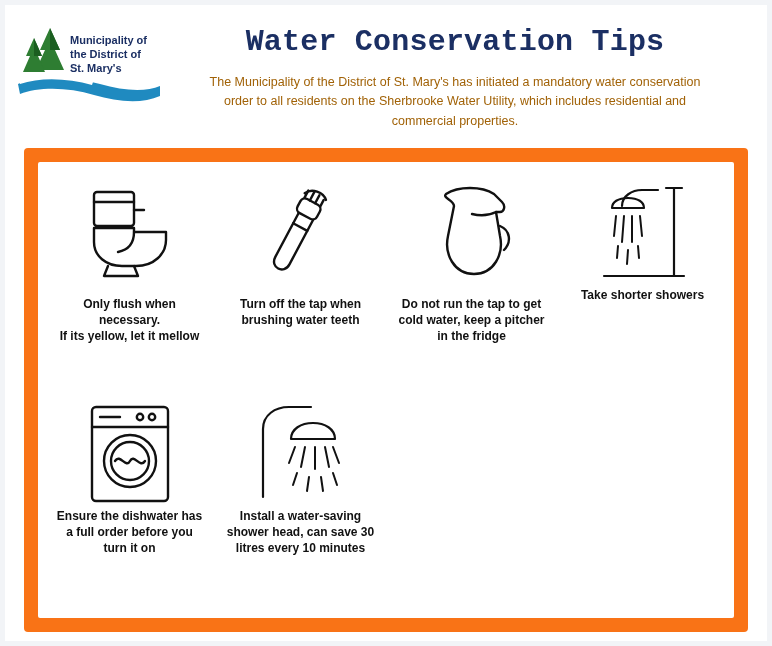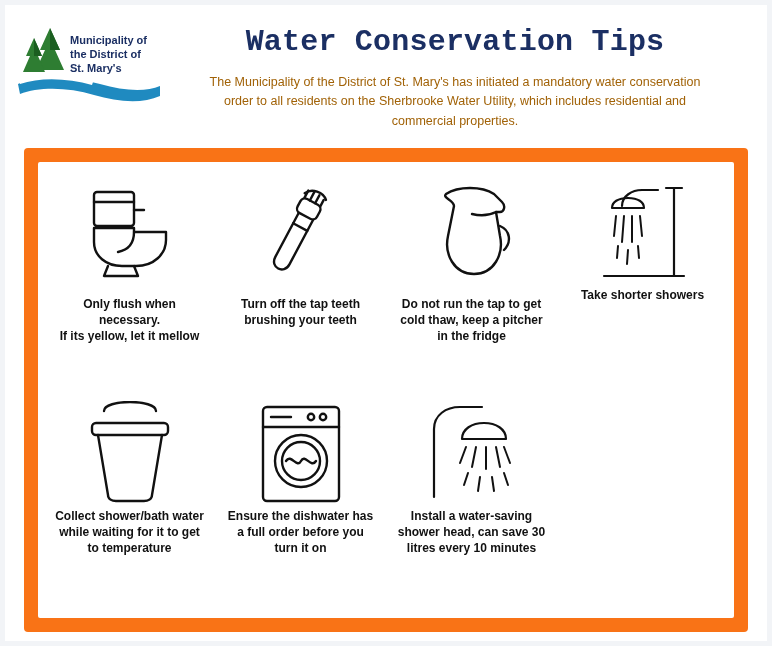--- a/index.html
+++ b/index.html
@@ -162,33 +162,33 @@
           <svg width="90" height="104" viewBox="0 0 90 104" fill="none" stroke="#111" stroke-width="2.4" stroke-linejoin="round" stroke-linecap="round">
             <g transform="rotate(28 45 52)">
               <rect x="30" y="20" width="22" height="16" rx="5"></rect>
               <path d="M32 20 L32 12 M38 20 L38 10 M44 20 L44 11 M50 20 L50 13"></path>
               <path d="M30 16 C34 8 46 6 52 12" stroke-dasharray="0"></path>
               <path d="M34 36 L34 86 C34 92 38 95 42 95 C46 95 50 92 50 86 L50 36"></path>
               <path d="M34 48 L50 48"></path>
             </g>
           </svg>
         </div>
-        <div class="tip-text">Turn off the tap teeth brushing your teeth</div>
+        <div class="tip-text">Turn off the tap when brushing water teeth</div>
       </div>
 
 
       <div class="tip">
         <div class="tip-icon">
           <svg width="96" height="104" viewBox="0 0 96 104" fill="none" stroke="#111" stroke-width="2.4" stroke-linejoin="round" stroke-linecap="round">
             <path d="M22 14 C34 6 58 6 70 14 L78 22 C82 26 80 32 76 32 L72 32 L76 56 C80 74 70 94 50 94 C30 94 20 74 24 56 L30 26 C30 20 18 18 22 14 Z"></path>
             <path d="M72 32 C64 36 56 36 48 34"></path>
             <path d="M76 46 C86 50 88 62 80 70"></path>
           </svg>
         </div>
-        <div class="tip-text">Do not run the tap to get cold thaw, keep a  pitcher in the fridge</div>
+        <div class="tip-text">Do not run the tap to get cold water, keep a  pitcher in the fridge</div>
       </div>
 
       <div class="tip row2">
         <div class="tip-icon">
           <svg width="110" height="104" viewBox="0 0 110 104" fill="none" stroke="#111" stroke-width="2.2" stroke-linejoin="round" stroke-linecap="round">
             <line x1="16" y1="96" x2="96" y2="96"></line>
             <line x1="86" y1="8" x2="86" y2="96"></line>
             <line x1="78" y1="8" x2="94" y2="8"></line>
             <path d="M34 26 C34 16 44 10 54 10 L70 10"></path>
             <path d="M24 28 C24 22 30 18 40 18 C50 18 56 22 56 28 Z"></path>
@@ -199,30 +199,20 @@
               <line x1="52" y1="36" x2="54" y2="56"></line>
               <line x1="30" y1="66" x2="29" y2="78"></line>
               <line x1="40" y1="70" x2="39" y2="84"></line>
               <line x1="50" y1="66" x2="51" y2="78"></line>
             </g>
           </svg>
         </div>
         <div class="tip-text">Take shorter showers</div>
       </div>
 
-      <div class="tip row2">
-        <div class="tip-icon">
-          <svg width="100" height="104" viewBox="0 0 100 104" fill="none" stroke="#111" stroke-width="2.4" stroke-linejoin="round" stroke-linecap="round">
-            <path d="M24 10 C24 -2 76 -2 76 10"></path>
-            <rect x="12" y="22" width="76" height="12" rx="4"></rect>
-            <path d="M18 34 L28 94 C28 98 32 100 36 100 L64 100 C68 100 72 98 72 94 L82 34"></path>
-          </svg>
-        </div>
-        <div class="tip-text">Collect shower/bath water while waiting for it to get to temperature</div>
-      </div>
 
       <div class="tip row2">
         <div class="tip-icon">
           <svg width="96" height="104" viewBox="0 0 96 104" fill="none" stroke="#111" stroke-width="2.4" stroke-linejoin="round" stroke-linecap="round">
             <rect x="10" y="6" width="76" height="94" rx="4"></rect>
             <line x1="10" y1="26" x2="86" y2="26"></line>
             <circle cx="58" cy="16" r="3.2"></circle>
             <circle cx="70" cy="16" r="3.2"></circle>
             <line x1="18" y1="16" x2="38" y2="16"></line>
             <circle cx="48" cy="60" r="26"></circle>

